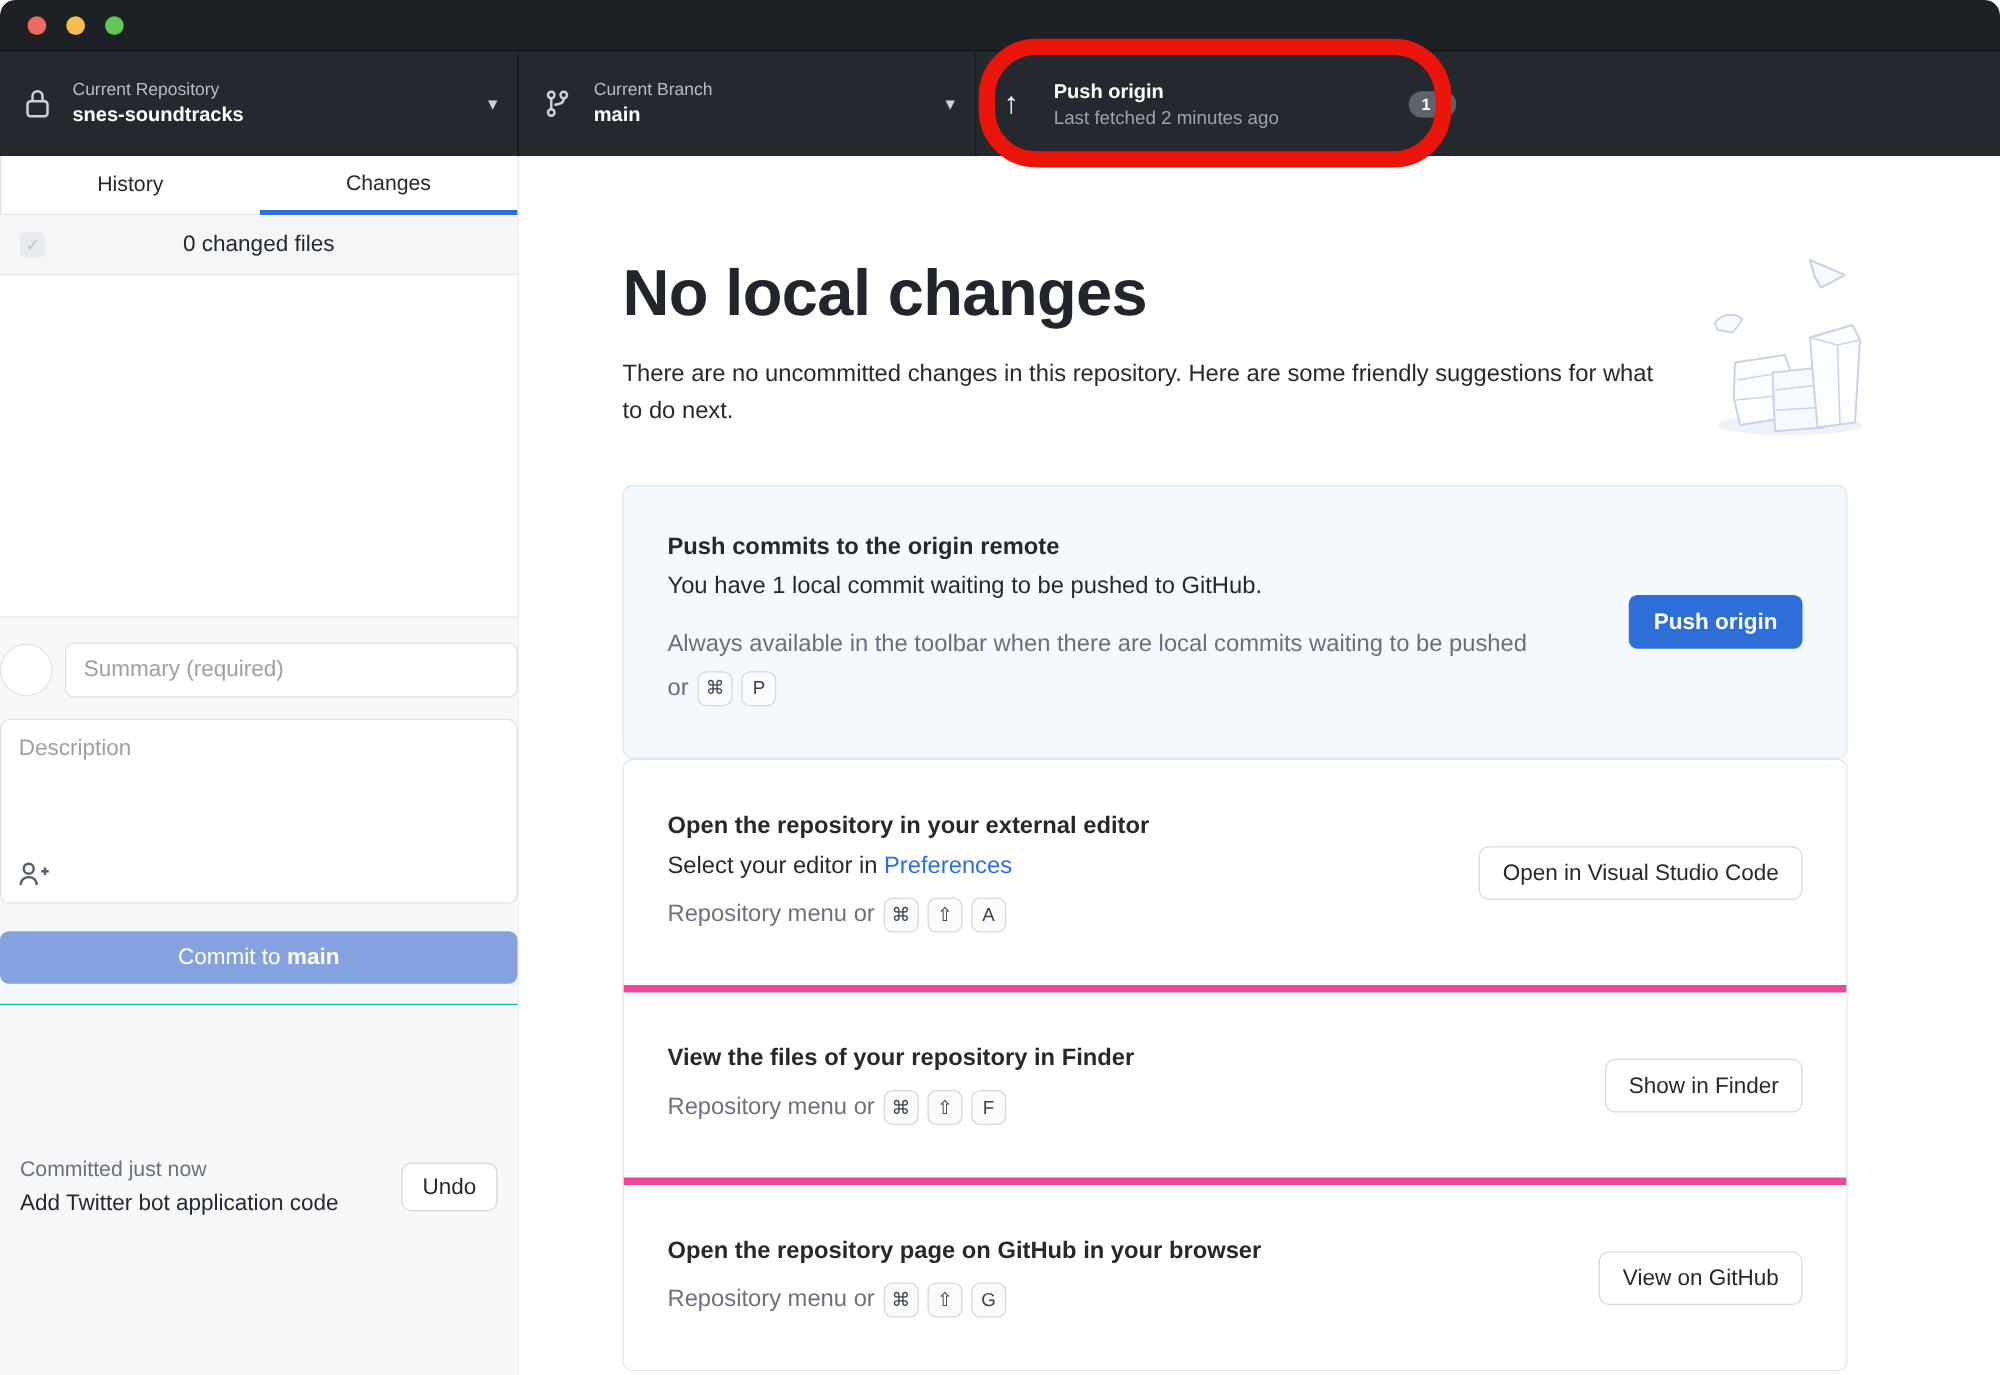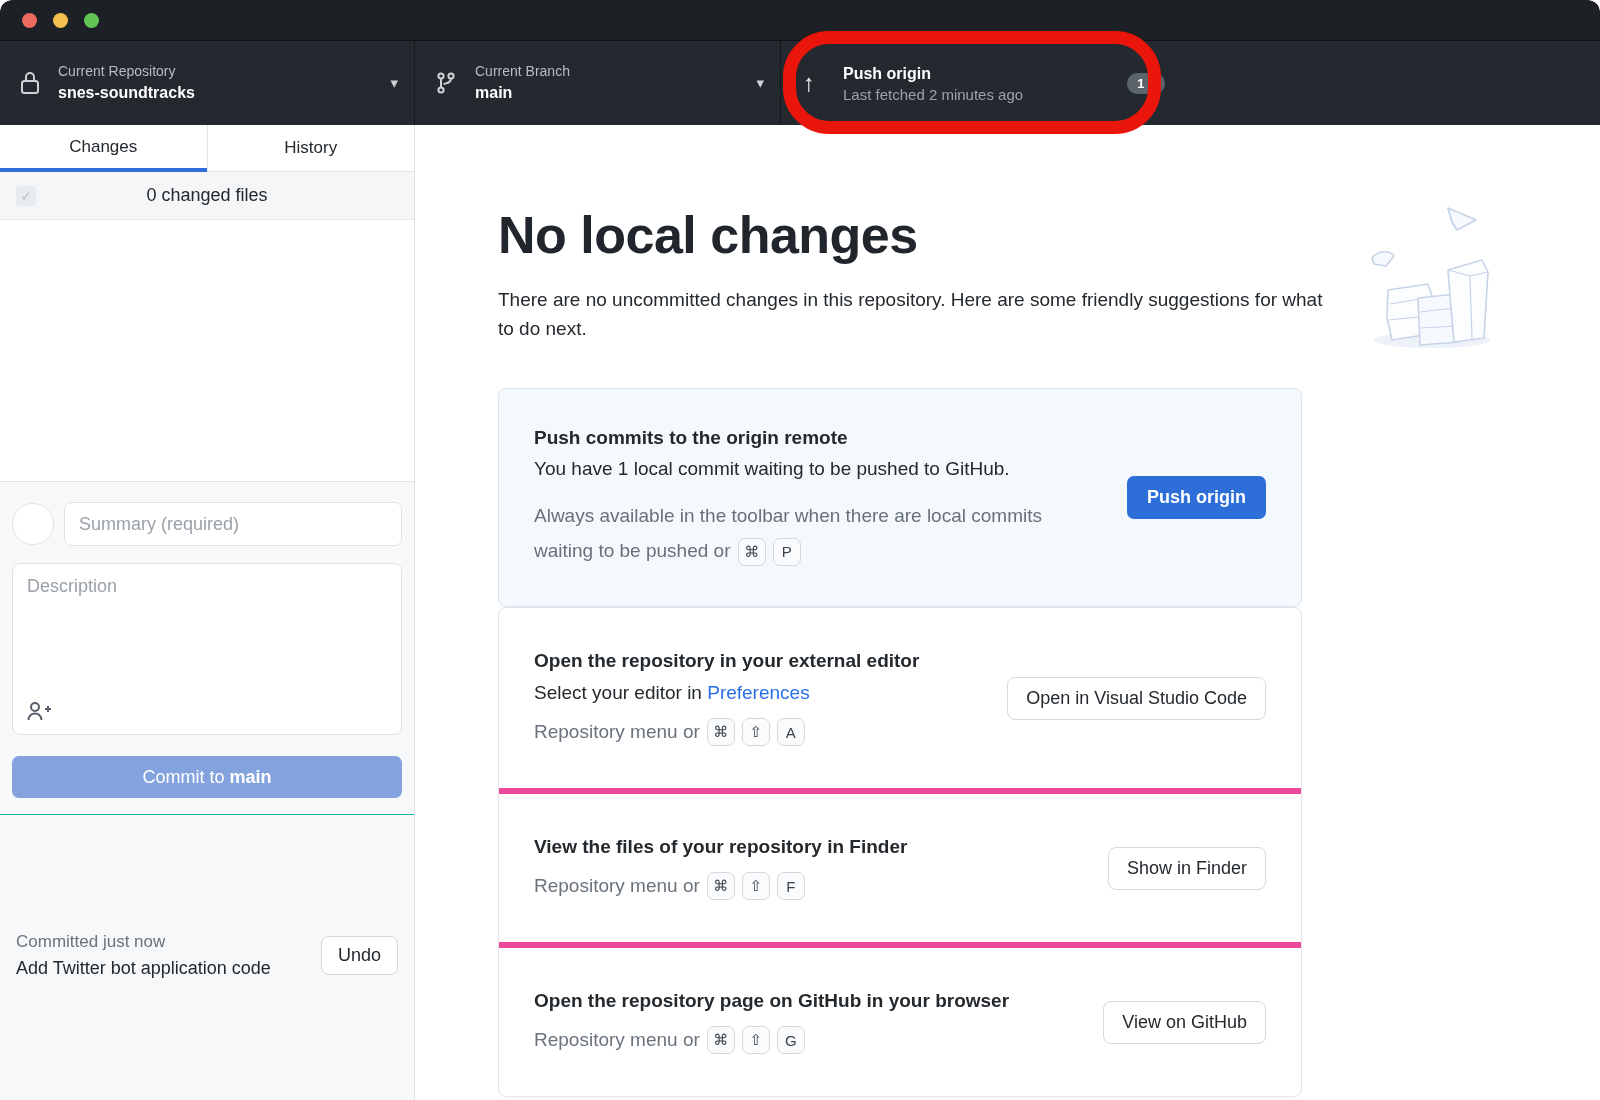--- a/index.html
+++ b/index.html
@@ -40,45 +40,45 @@
   .sidebar { width:415px; flex:0 0 415px; border-right:1px solid #dfe2e5; display:flex; flex-direction:column; background:#fff; }
   .tabs { display:flex; height:47px; flex:0 0 47px; }
   .tab { flex:1; display:flex; align-items:center; justify-content:center; font-size:17px; color:#24292e; background:#fff; cursor:pointer; border-bottom:1px solid #e1e4e8; }
   .tab.active { border-bottom:4px solid #2f6fdd; font-weight:normal; }
   .tab.inactive { border-left:1px solid #e1e4e8; }
   .changed-row { height:48px; flex:0 0 48px; background:#f5f6f8; border-bottom:1px solid #e8eaed; display:flex; align-items:center; padding:0 16px; }
   .checkbox { width:20px; height:20px; border-radius:4px; background:#e7eaee; color:#bfc5cc; font-size:14px; display:flex; align-items:center; justify-content:center; }
   .changed-label { flex:1; text-align:center; font-size:18px; color:#24292e; margin-right:20px; }
   .file-list { flex:1; background:#fff; border-bottom:1px solid #e1e4e8; }
 
-  .commit-form { background:#f7f8fa; padding:20px 12px 16px; }
+  .commit-form { background:#f7f8fa; padding:20px 0 16px; }
   .summary-row { display:flex; align-items:center; gap:10px; }
   .avatar-circle { width:42px; height:42px; border-radius:50%; background:#fff; border:1px solid #e1e4e8; flex:0 0 42px; }
   .summary-input { flex:1; height:44px; border:1px solid #dfe2e5; border-radius:7px; background:#fff; font-size:18px; padding:0 14px; color:#24292e; font-family:"Liberation Sans", sans-serif; }
   .summary-input::placeholder { color:#9aa1a9; }
   .desc-wrap { position:relative; margin-top:17px; }
-  .desc-input { width:100%; height:172px; border:1px solid #dfe2e5; border-radius:8px; background:#fff; font-size:18px; padding:12px 14px; color:#24292e; resize:none; font-family:"Liberation Sans", sans-serif; }
+  .desc-input { width:100%; height:148px; border:1px solid #dfe2e5; border-radius:8px; background:#fff; font-size:18px; padding:12px 14px; color:#24292e; resize:none; font-family:"Liberation Sans", sans-serif; }
   .desc-input::placeholder { color:#9aa1a9; }
   .person-add { position:absolute; left:14px; bottom:12px; color:#57606a; }
   .commit-btn { margin-top:17px; width:100%; height:42px; border:none; border-radius:7px; background:#84a3de; color:#fff; font-size:18px; font-family:"Liberation Sans", sans-serif; cursor:pointer; }
   .commit-btn b { font-weight:bold; }
 
   .history-bar { border-top:1px solid #14b8a6; background:#f7f8fa; flex:1; display:flex; align-items:center; padding:10px 16px 14px; gap:14px; }
   .history-texts { flex:1; line-height:1.45; }
   .history-status { font-size:17px; color:#6a737d; }
   .history-message { font-size:18px; color:#24292e; }
   .undo-btn { background:#fff; border:1px solid #d4d8dc; border-radius:8px; padding:8px 16px; font-size:18px; color:#24292e; font-family:"Liberation Sans", sans-serif; cursor:pointer; }
 
   
   .content { flex:1; position:relative; background:#fff; padding:80px 0 0 83px; }
   .blank-title { font-size:52px; font-weight:700; color:#21262c; letter-spacing:-0.5px; }
   .blank-sub { margin-top:20px; font-size:19px; color:#24292e; max-width:835px; line-height:1.55; }
   .illustration { position:absolute; top:75px; right:105px; }
 
-  .card { width:804px; border-radius:8px; }
+  .card { width:980px; border-radius:8px; }
   .blue-card { margin-top:44px; background:#f3f9fd; border:1px solid #d8e6f4; display:flex; align-items:center; padding:38px 35px; min-height:190px; }
   .blue-card-left { flex:1; padding-right:30px; }
   .sugg-title { font-size:19px; font-weight:bold; color:#24292e; }
   .sugg-body { font-size:19px; color:#24292e; margin-top:9px; }
   .sugg-hint { font-size:19px; color:#69707a; margin-top:18px; max-width:700px; line-height:1.85; }
   .primary-btn { background:#2d6ed9; color:#fff; border:none; border-radius:7px; padding:11px 20px; font-size:18px; font-weight:bold; font-family:"Liberation Sans", sans-serif; cursor:pointer; white-space:nowrap; }
 
   .white-card { background:#fff; border:1px solid #e1e4e8; }
   .action-row { display:flex; align-items:center; padding:42px 35px; }
   .action-row + .action-row { border-top:6px solid #ec4899; }
@@ -150,22 +150,22 @@
       </span>
     </div>
   </div>
 
   <div class="red-annotation"></div>
 
   <div class="app-body">
 
     <aside class="sidebar">
       <div class="tabs">
+        <div class="tab inactive">History</div>
         <div class="tab active">Changes</div>
-        <div class="tab inactive">History</div>
       </div>
 
       <div class="changed-row">
         <span class="checkbox">✓</span>
         <span class="changed-label">0 changed files</span>
       </div>
 
       <div class="file-list"></div>
 
       <div class="commit-form">

